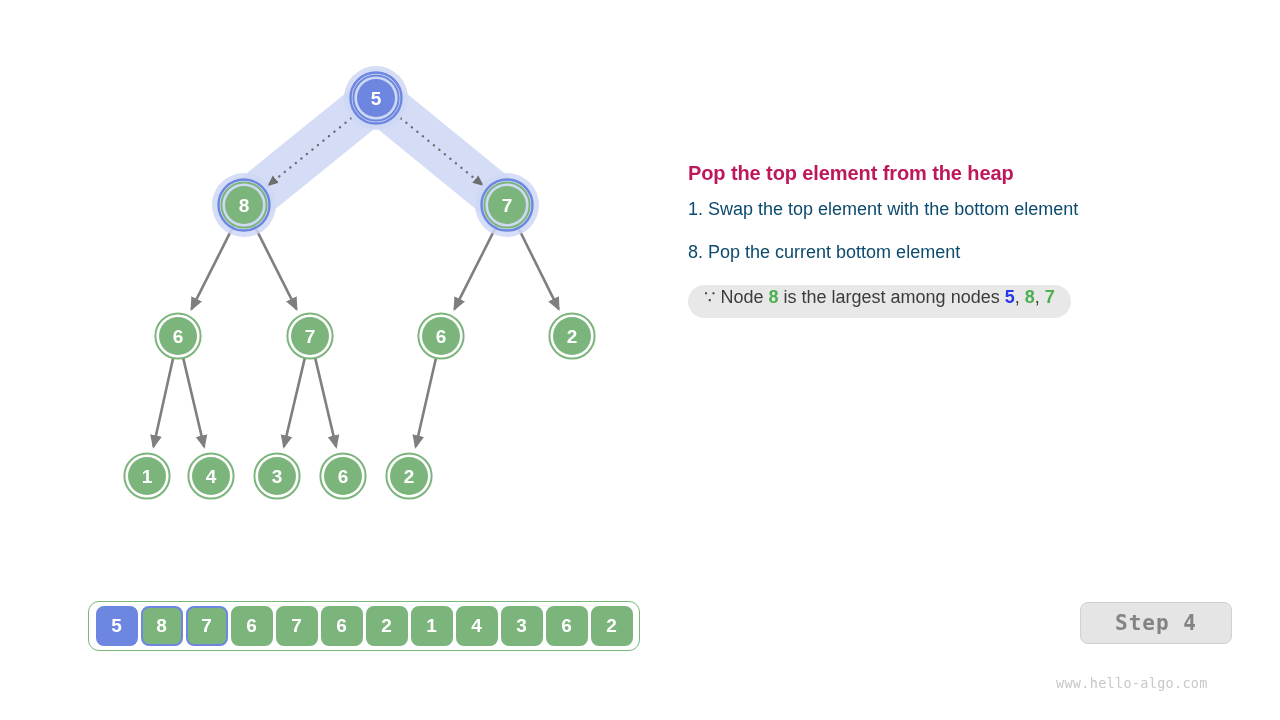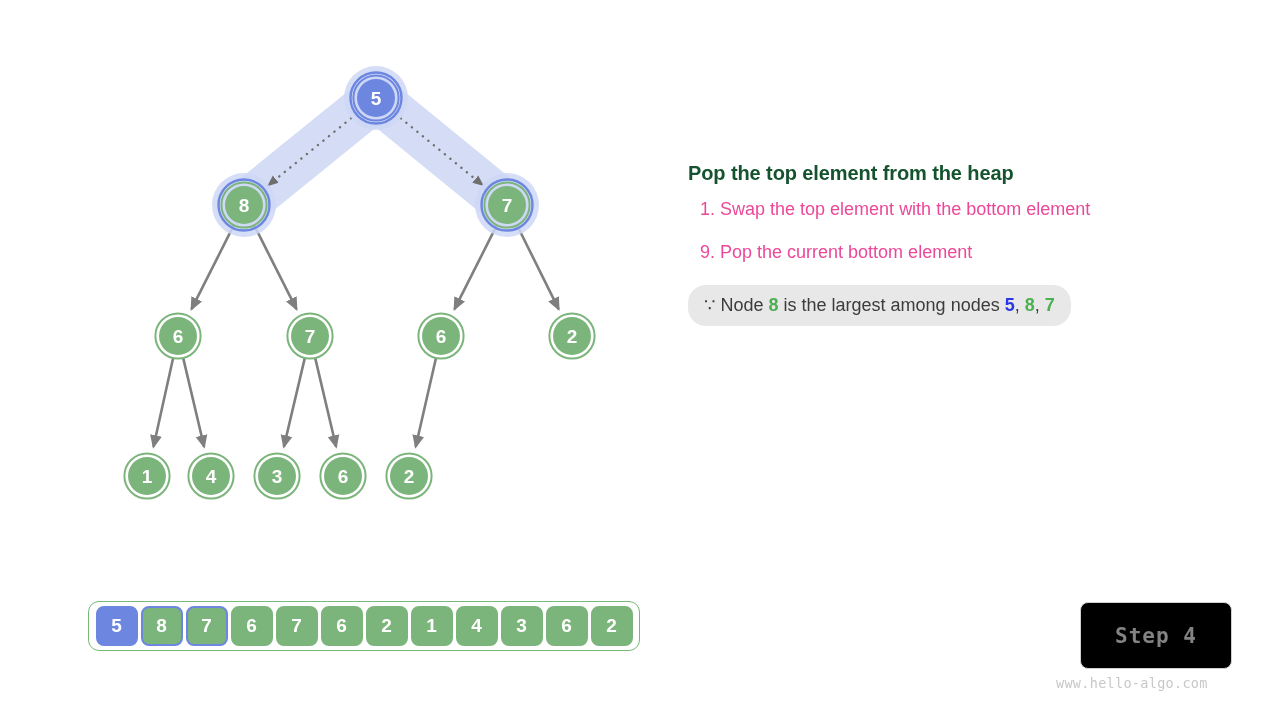--- a/index.html
+++ b/index.html
@@ -36,35 +36,35 @@
   
   #explain-panel {
     position: absolute;
     left: 688px;
     top: 162px;
     width: 540px;
   }
   #panel-title {
     font-size: 20px;
     font-weight: bold;
-    color: #14532d;
+    color: #be185d;
     margin: 0 0 14px 0;
     letter-spacing: -0.1px;
   }
   .step-line {
     font-size: 18px;
-    color: #ec4899;
-    margin: 0 0 22px 12px;
+    color: #0c4a6e;
+    margin: 0 0 22px 0;
     white-space: nowrap;
   }
   #reason-box {
     display: inline-block;
     background: #e8e8e8;
     border-radius: 18px;
-    padding: 9px 16px 10px 16px;
+    padding: 1px 16px 10px 16px;
     font-size: 18px;
     color: #3c3c3c;
     white-space: nowrap;
   }
   .num-green { color: #4caf50; font-weight: bold; }
   .num-blue  { color: #2a37e8; font-weight: bold; }
 
   
   #array-wrap {
     position: absolute;
@@ -101,24 +101,24 @@
     background: #7cb57c;
     border-color: #6d86e0;
   }
 
   
   #step-badge {
     position: absolute;
     left: 1080px;
     top: 602px;
     width: 152px;
-    height: 67px;
+    height: 42px;
     border: 1.4px solid #d0d0d0;
     border-radius: 8px;
-    background: #000000;
+    background: #e5e5e5;
     display: flex;
     align-items: center;
     justify-content: center;
     font-family: "DejaVu Sans Mono", monospace;
     font-size: 21px;
     font-weight: bold;
     color: #838383;
     letter-spacing: 1px;
     box-sizing: border-box;
   }
@@ -231,21 +231,21 @@
         <circle cx="409" cy="476" r="19" fill="#7cb57c" stroke="none"></circle>
         <text x="409" y="476.5" class="node-label">2</text>
       </g>
     </g>
 </svg>
 
 <div id="explain-panel">
   <div id="panel-title">Pop the top element from the heap</div>
 
   <p class="step-line">1. Swap the top element with the bottom element</p>
-  <p class="step-line">9. Pop the current bottom element</p>
+  <p class="step-line">8. Pop the current bottom element</p>
 
   <div id="reason-box">
     <span>∵</span>
     <span>Node</span>
     <span class="num-green">8</span>
     <span>is the largest among nodes</span>
     <span class="num-blue">5</span><span>,</span>
     <span class="num-green">8</span><span>,</span>
     <span class="num-green">7</span>
   </div>

